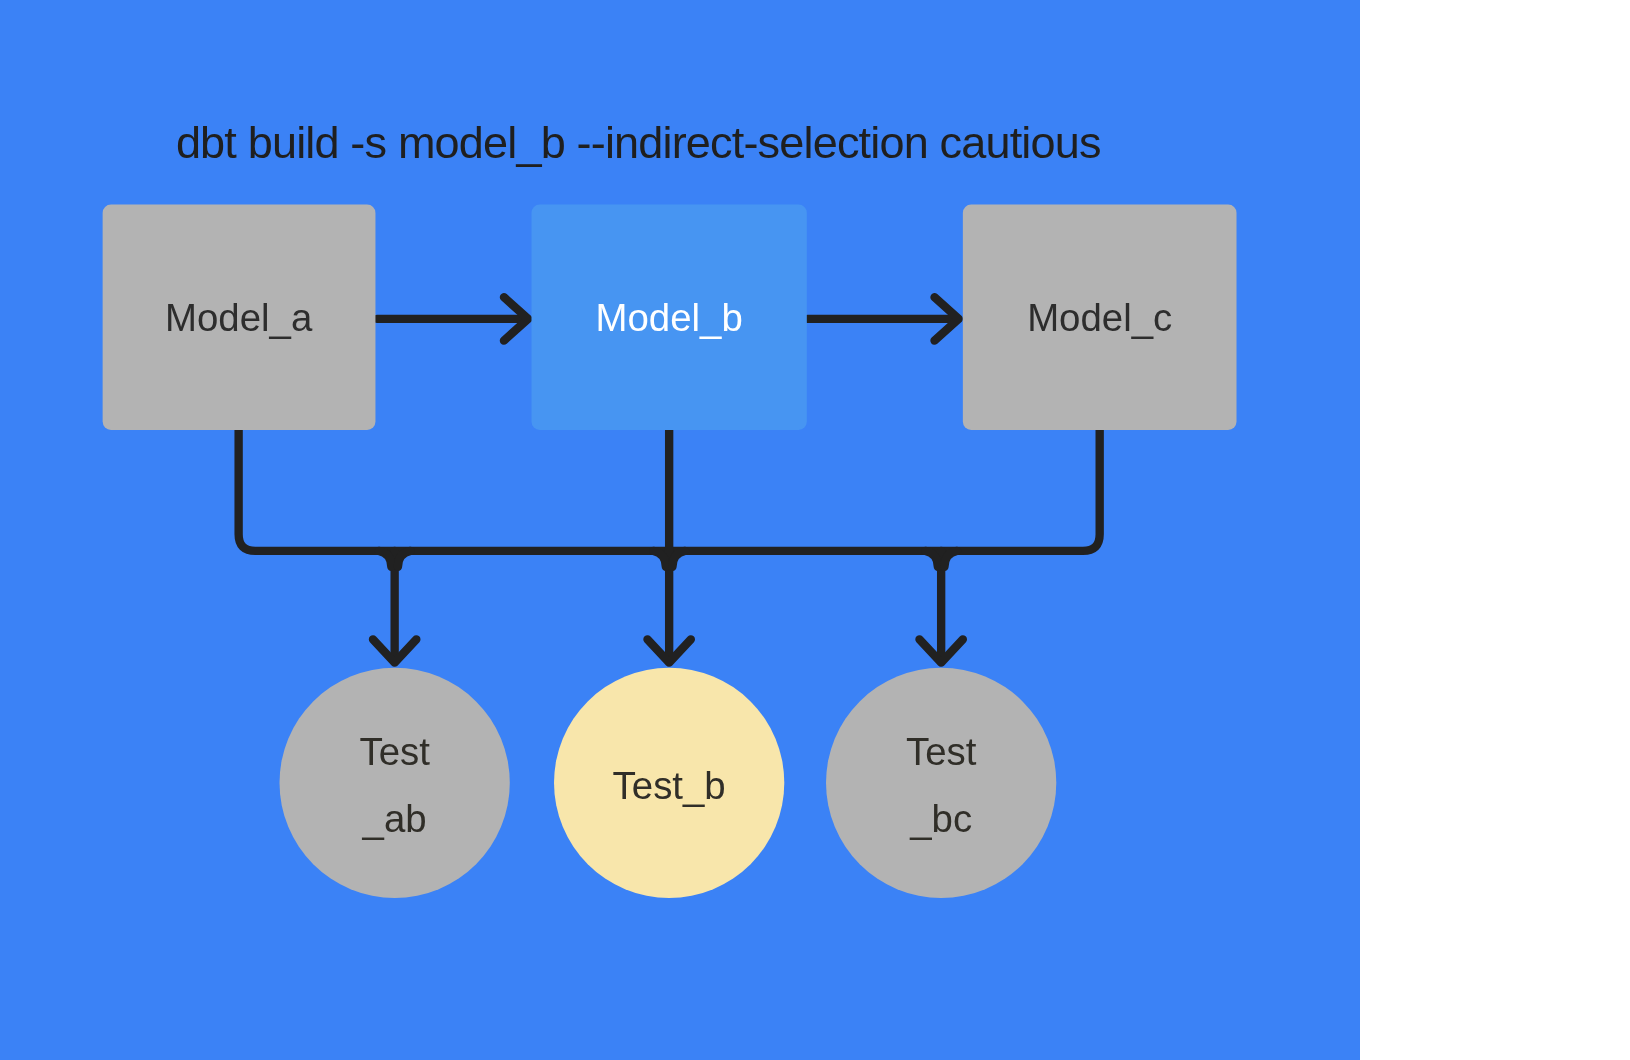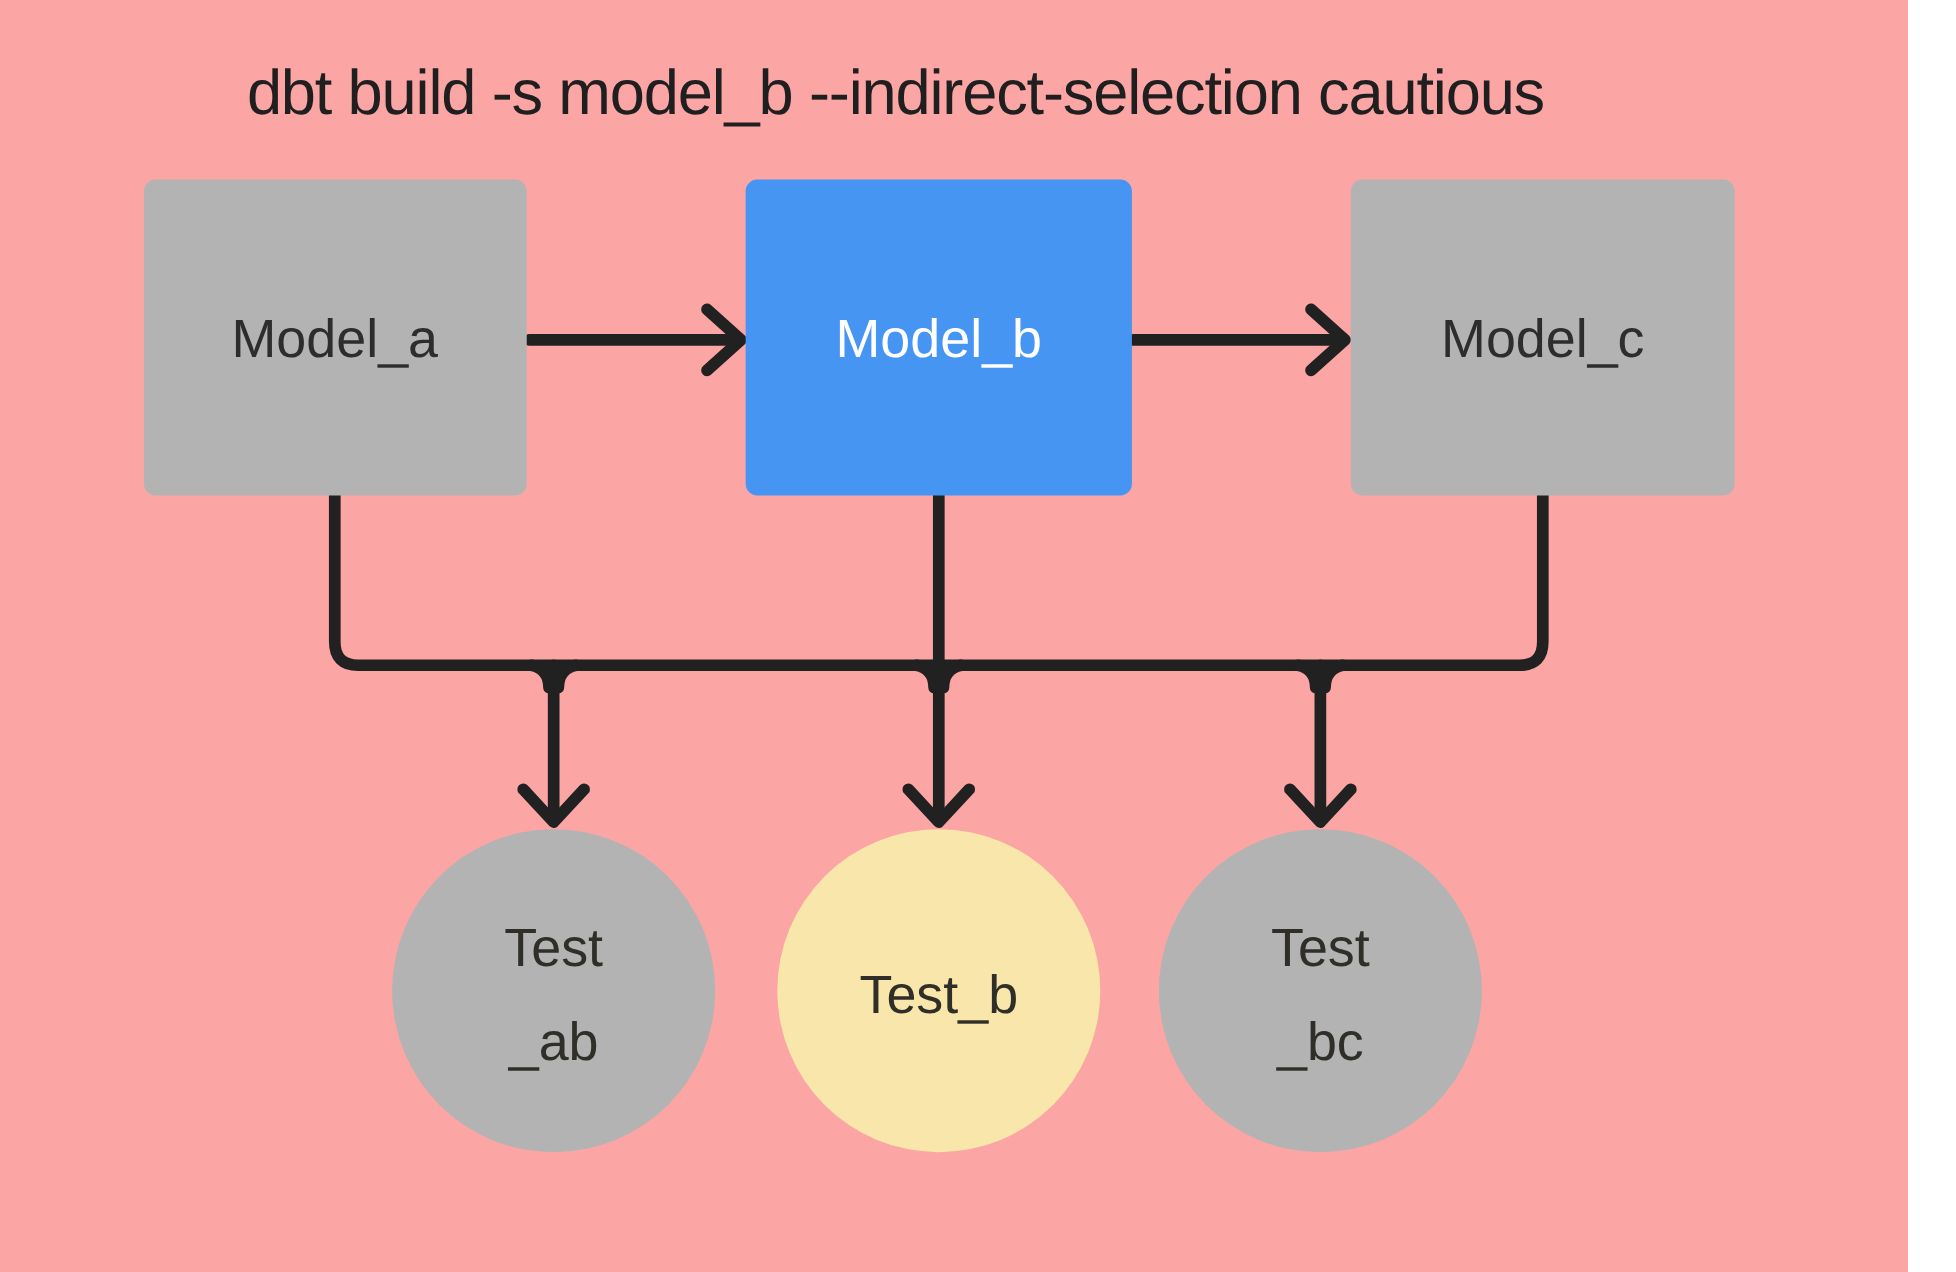--- a/index.html
+++ b/index.html
@@ -2,23 +2,23 @@
 <html><head>
 <meta charset="utf-8">
 <style>
   html, body {
     margin: 0;
     padding: 0;
     background: #ffffff;
   }
   .canvas {
     position: relative;
-    width: 1590px;
+    width: 1360px;
     height: 1060px;
-    background: #fca5a5;
+    background: #3b82f6;
     overflow: hidden;
   }
   svg {
     display: block;
     width: 100%;
     height: 100%;
   }
   text {
     font-family: "Liberation Sans", sans-serif;
     font-weight: 500;

